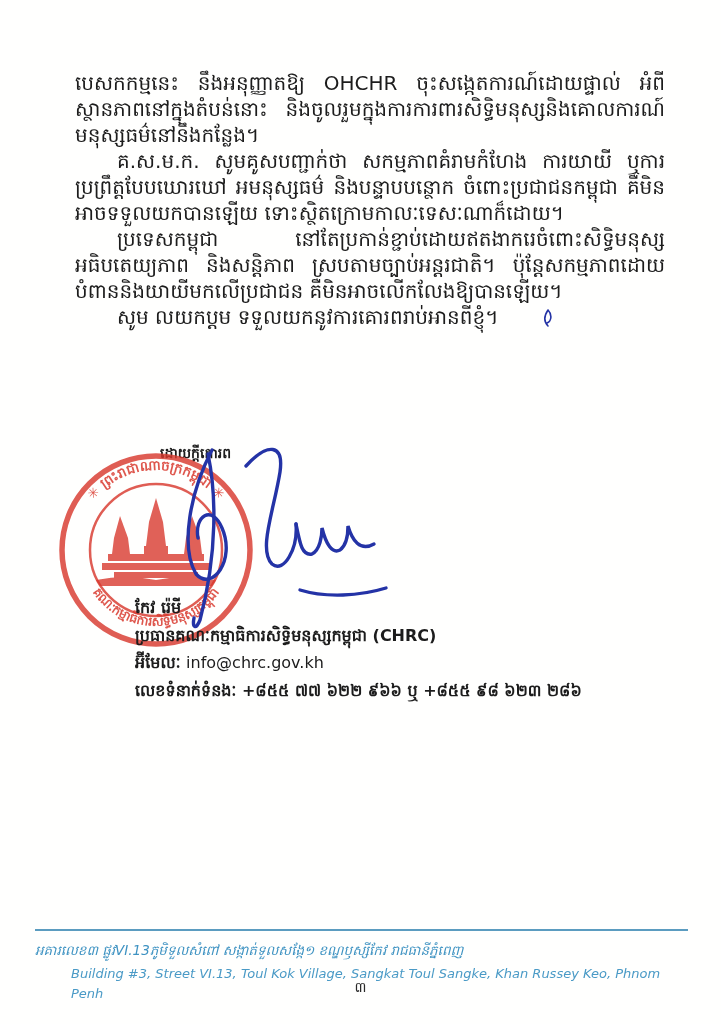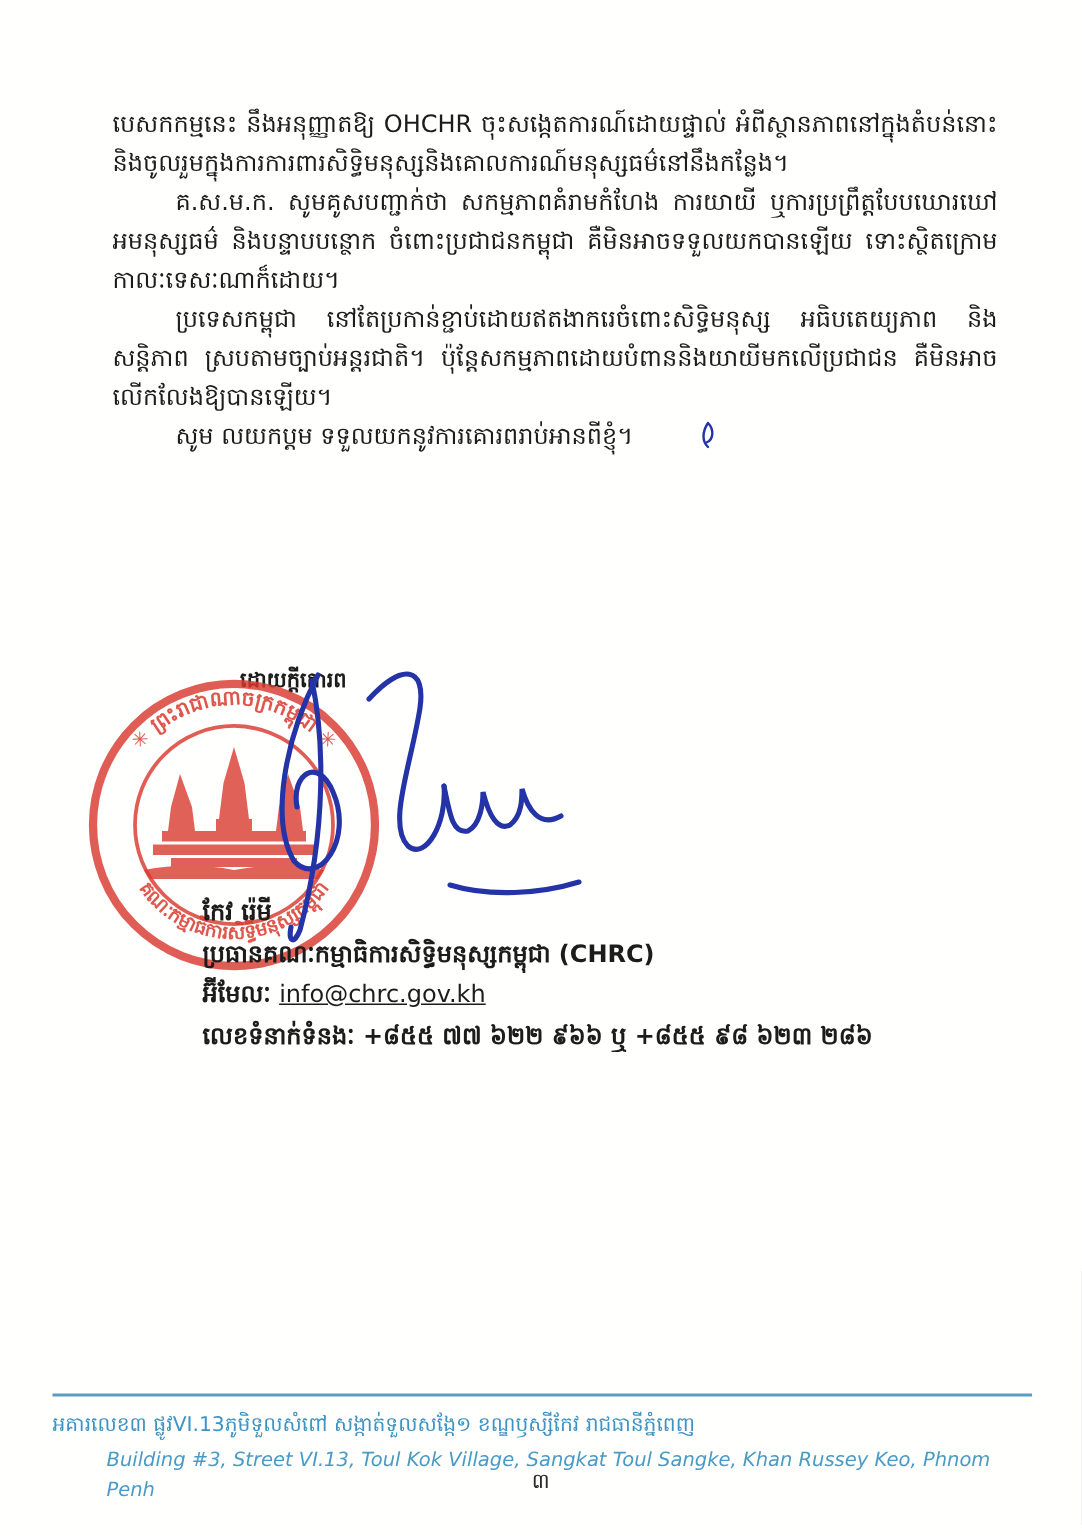--- a/index.html
+++ b/index.html
@@ -8,45 +8,45 @@
     width:721px;height:1024px;
     margin:0 auto;
     background:#fffffe;
     overflow:hidden;
     font-family:"DejaVu Sans","Liberation Sans",sans-serif;
     color:#1c1c1c;
   }
   
   .doc-body{
     position:absolute;left:75px;top:70px;width:590px;
-    font-size:16px;line-height:26px;text-align:justify;
+    font-size:20px;line-height:26px;text-align:justify;
   }
   .doc-body p{margin:0;text-indent:42px;}
   .doc-body p.no-indent{text-indent:0;}
   .pen-tick{display:inline-block;vertical-align:-4px;margin-left:2px;}
   
   .closing{
     position:absolute;left:120px;top:444px;
     font-size:14px;font-weight:700;margin-left:40px;
   }
   
   .seal-wrap{position:absolute;left:56px;top:450px;width:200px;height:200px;}
   .seal-wrap svg{display:block;}
   .sig-wrap{position:absolute;left:150px;top:432px;width:280px;height:200px;pointer-events:none;}
   
   .sig-block{
     position:absolute;left:115px;top:594px;width:480px;
     font-size:16px;line-height:27.5px;font-weight:700;margin-left:20px;
   }
-  .sig-block .email-value{font-weight:400;text-decoration:underline;}
+  .sig-block .email-value{font-weight:400;}
   
   .footer{position:absolute;left:35px;top:929px;width:653px;}
   .footer-rule{border:0;border-top:2px solid #5b9cc0;margin:0 0 9px 0;}
   .footer-km{
-    font-size:13.5px;color:#3f93c2;line-height:20px;
+    font-size:13.5px;font-style:italic;color:#3f93c2;line-height:20px;
   }
   .footer-en{
     display:flex;justify-content:space-between;
     font-size:13px;font-style:italic;color:#4a9ac6;line-height:20px;margin-top:4px;margin-left:36px;
   }
   .page-number{
     position:absolute;left:0;top:978px;width:721px;
     text-align:center;font-size:14px;color:#2a2a2a;
   }
 </style>

